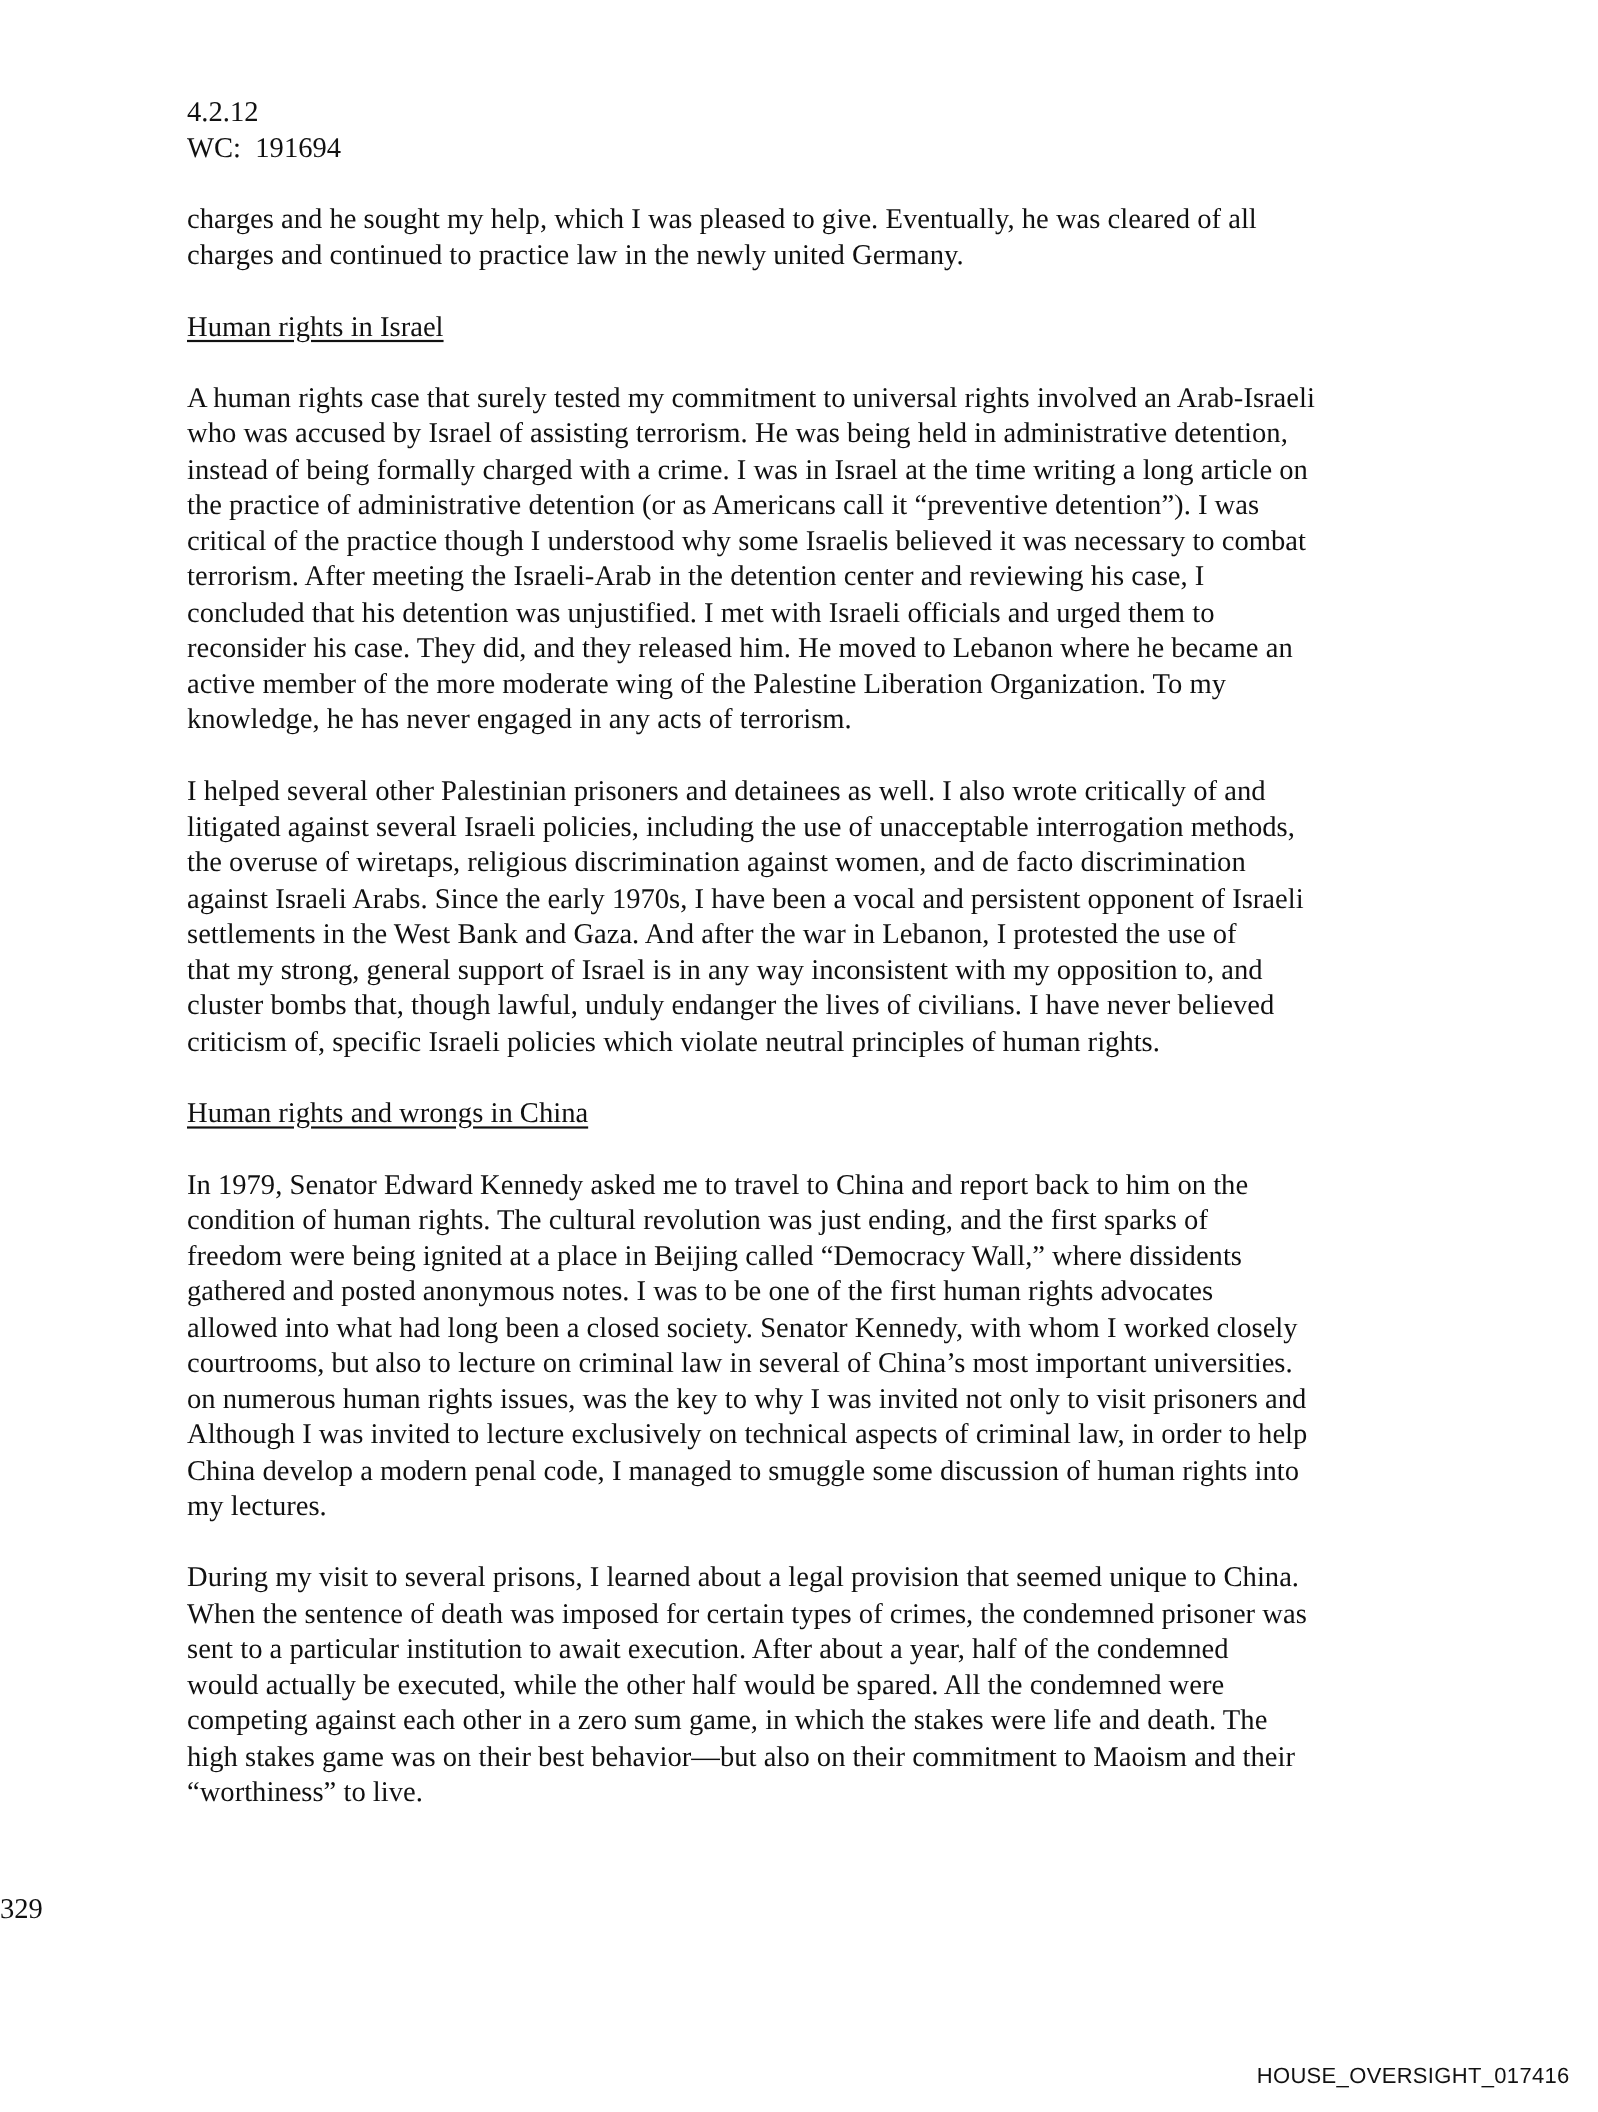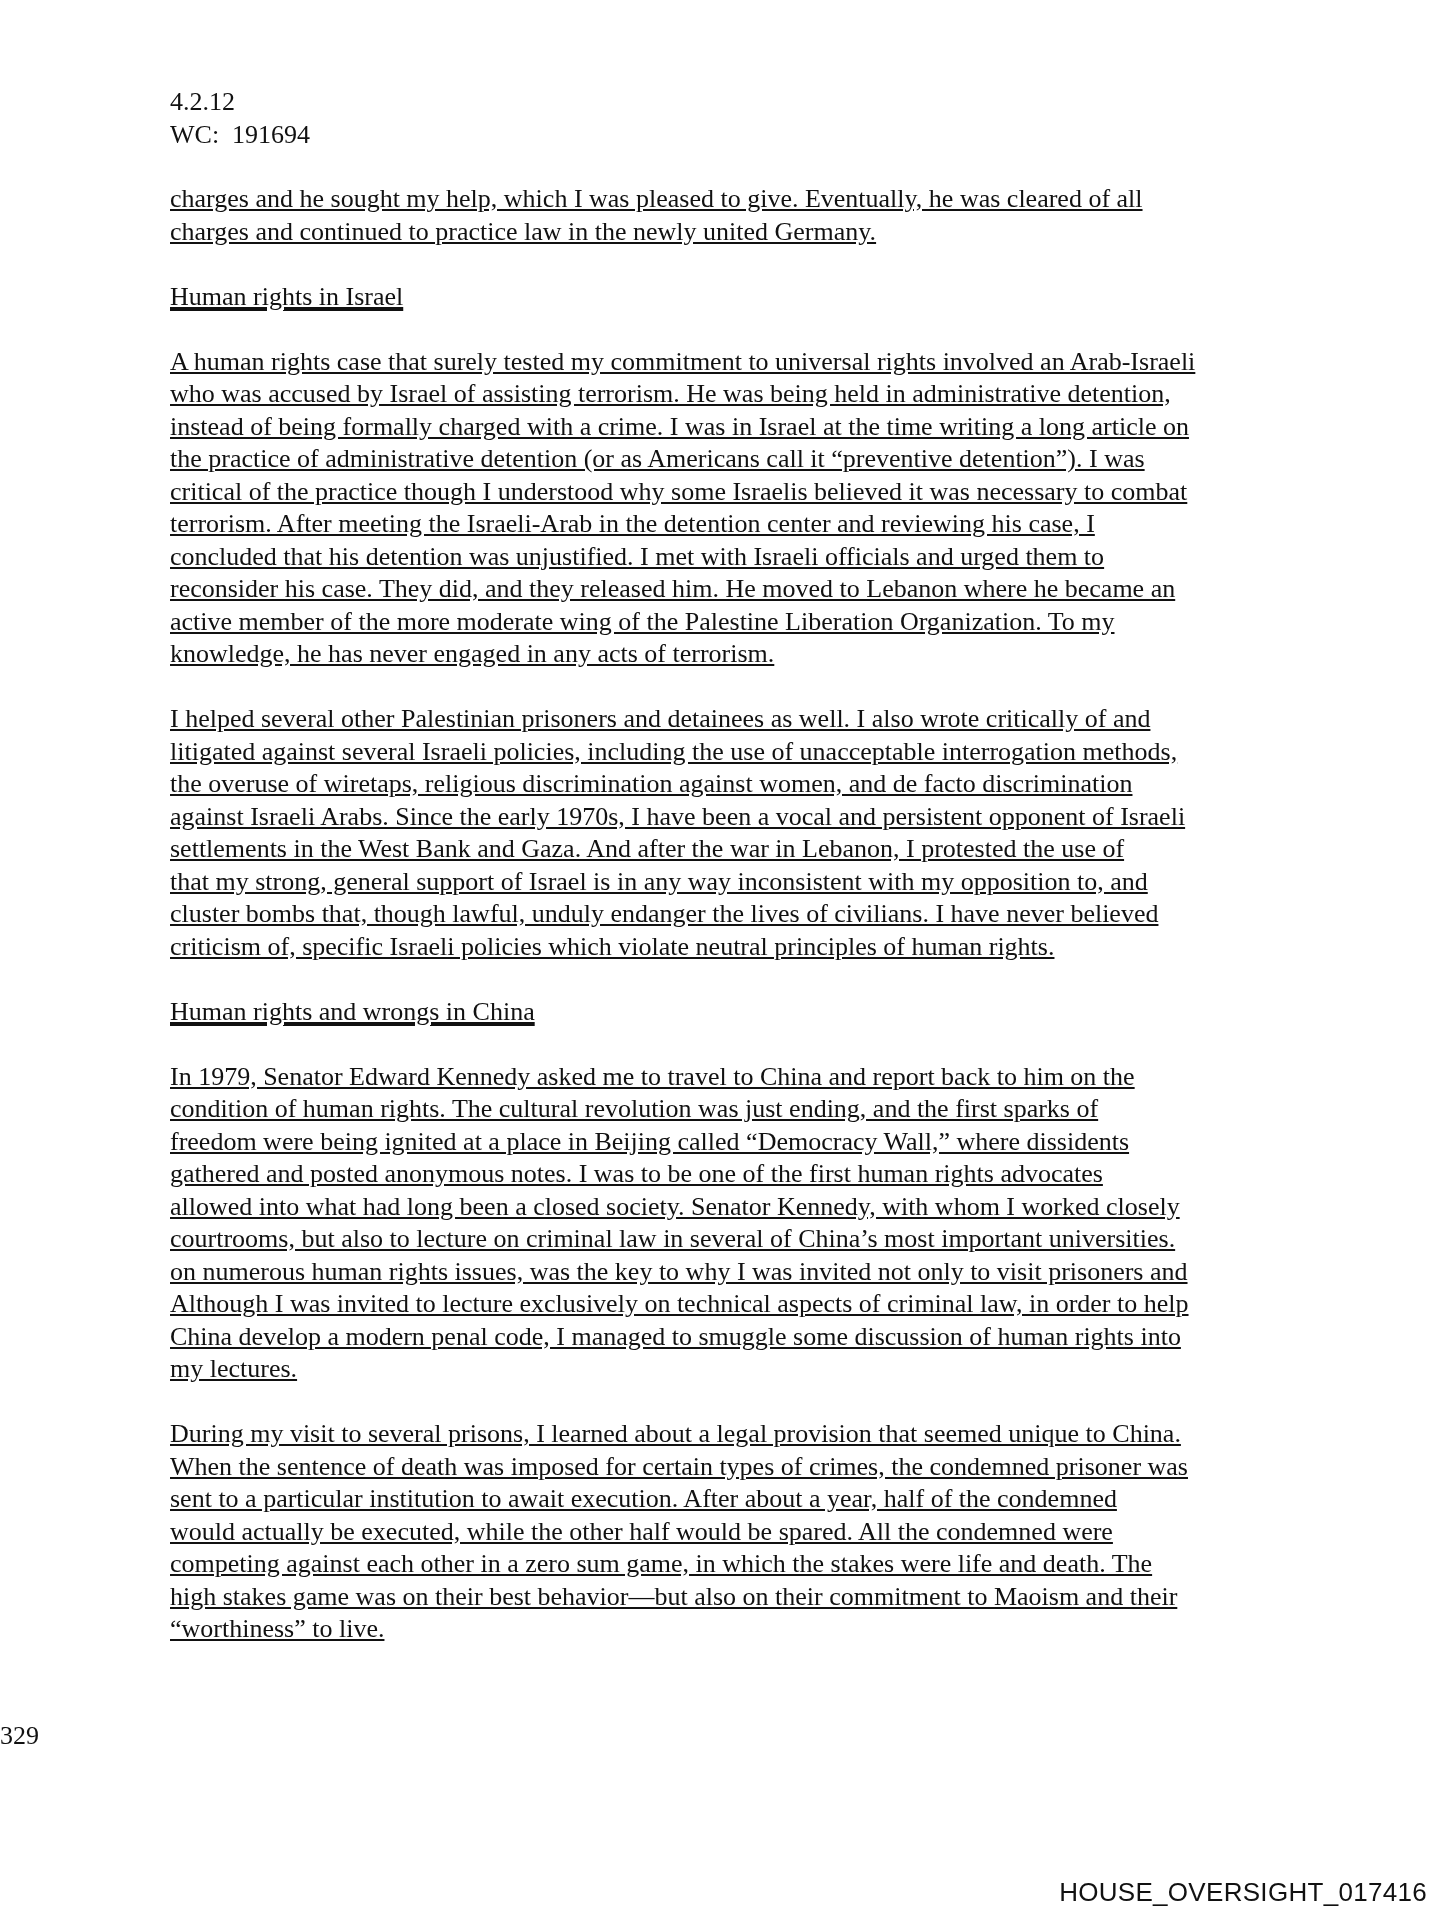--- a/index.html
+++ b/index.html
@@ -1,26 +1,26 @@
 <!DOCTYPE html>
 <html><head>
 <meta charset="utf-8">
 <style>
   html, body { margin: 0; padding: 0; background: #ffffff; }
   body { width: 1453px; height: 1920px; position: relative; overflow: hidden; color: #111; }
   .page { position: absolute; left: 0; top: 0; width: 1453px; height: 1612px; }
   .serif { font-family: "Liberation Serif", "DejaVu Serif", serif; font-size: 26px; line-height: 32.5px; }
   .header { position: absolute; left: 170px; top: 86px; }
   .header div { white-space: pre; }
-  .body { position: absolute; left: 170px; top: 183px; width: 1130px; text-decoration: underline; }
+  .body { position: absolute; left: 170px; top: 183px; width: 1130px; }
   .line { white-space: nowrap; }
   .para { margin: 0 0 32.5px 0; }
   .heading { text-align: left; text-decoration: underline; text-underline-offset: 4px; margin: 0 0 32.5px 0; width: 1105px; }
   .page-number { position: absolute; top: 1720px; left: 0; width: 1453px; text-align: left; }
-  .bates { position: absolute; right: 26px; top: 1877px; font-family: "Liberation Sans", "DejaVu Sans", sans-serif; font-size: 26px; letter-spacing: 0.3px; text-align: center; }
+  .bates { position: absolute; right: 26px; top: 1877px; font-family: "Liberation Sans", "DejaVu Sans", sans-serif; font-size: 20px; letter-spacing: 0.3px; text-align: center; }
 </style>
 </head>
 <body>
 
 <div class="page">
 
   <div class="header serif">
     <div>4.2.12</div>
     <div>WC:  191694</div>
   </div>

